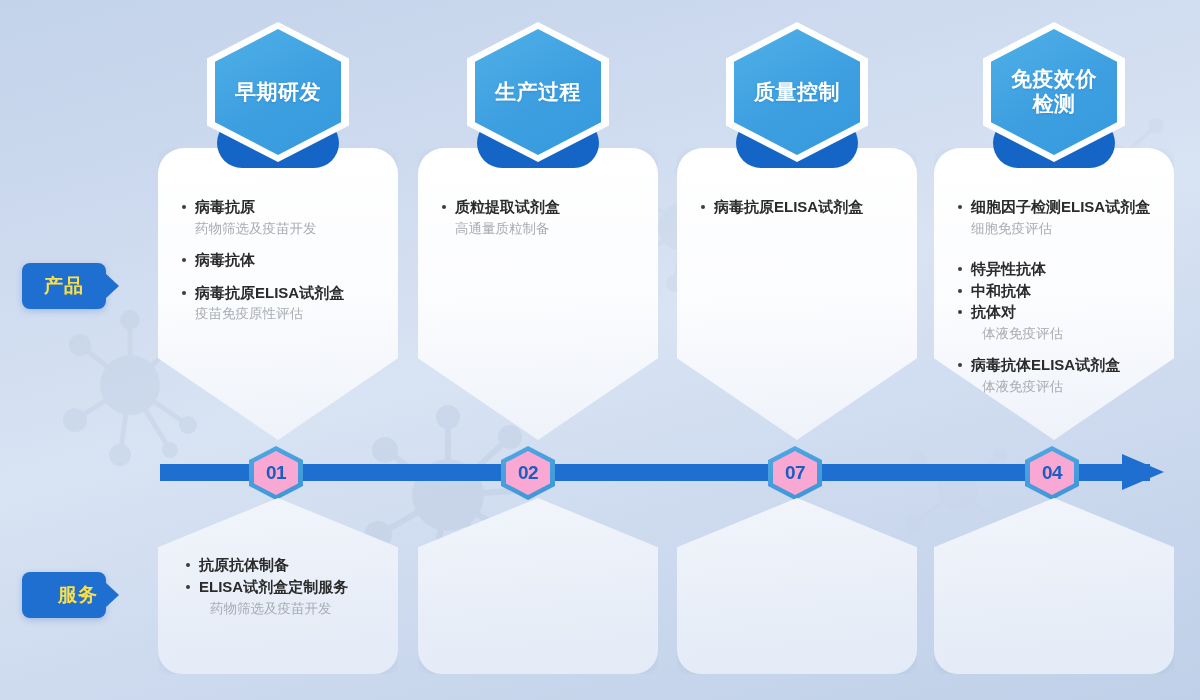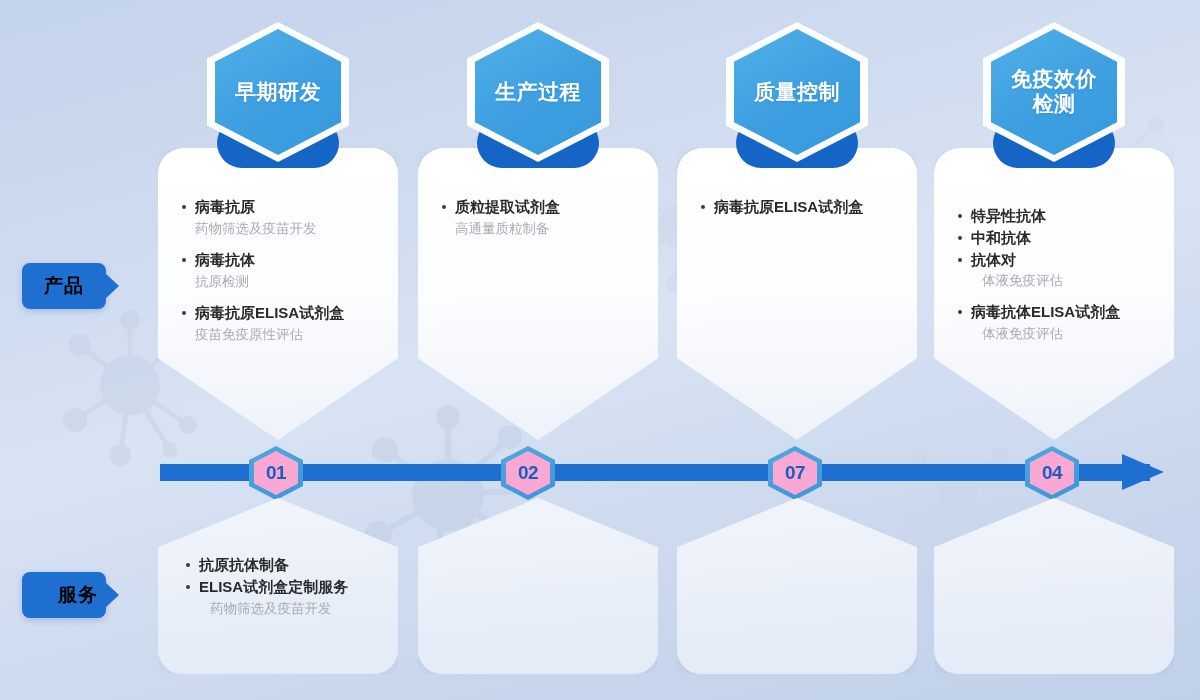--- a/index.html
+++ b/index.html
@@ -15,21 +15,21 @@
   
   .bg-deco { position: absolute; inset: 0; overflow: hidden; pointer-events: none; }
   .virus { position: absolute; opacity: .5; }
   .virus svg { display: block; }
 
   
   .tag {
     position: absolute; left: 22px; width: 84px; height: 46px;
     background: #1f6fd0; border-radius: 8px;
     display: flex; align-items: center; justify-content: center;
-    color: #000000; font-size: 19px; font-weight: bold; letter-spacing: 1px;
+    color: #fde047; font-size: 19px; font-weight: bold; letter-spacing: 1px;
     box-shadow: 0 2px 6px rgba(30,90,170,.25);
   }
   .tag::after {
     content: ""; position: absolute; right: -13px; top: 50%;
     transform: translateY(-50%);
     border-top: 13px solid transparent; border-bottom: 13px solid transparent;
     border-left: 14px solid #1f6fd0;
   }
   #tag-product { top: 263px; }
   #tag-service { top: 572px; padding-left: 28px; }
@@ -297,21 +297,20 @@
 
 <div class="col" id="col-1">
   <div class="card-top">
     <div class="list">
       <div class="entry">
         <div class="entry-title">病毒抗原</div>
         <div class="entry-sub">药物筛选及疫苗开发</div>
       </div>
       <div class="entry">
         <div class="entry-title">病毒抗体</div>
-        <div class="entry-sub">抗原检测</div>
       </div>
       <div class="entry">
         <div class="entry-title">病毒抗原ELISA试剂盒</div>
         <div class="entry-sub">疫苗免疫原性评估</div>
       </div>
     </div>
   </div>
 
   <div class="card-bot">
     <div class="list">
@@ -367,20 +366,24 @@
     <div class="hex-outer"></div>
     <div class="hex-inner">
       <div class="hex-label">质量控制</div>
     </div>
   </div>
 </div>
 
 <div class="col" id="col-4">
   <div class="card-top">
     <div class="list">
+      <div class="entry">
+        <div class="entry-title">细胞因子检测ELISA试剂盒</div>
+        <div class="entry-sub">细胞免疫评估</div>
+      </div>
       <div class="group-gap"></div>
       <div class="entry tight">
         <div class="entry-title">特异性抗体</div>
       </div>
       <div class="entry tight">
         <div class="entry-title">中和抗体</div>
       </div>
       <div class="entry">
         <div class="entry-title">抗体对</div>
         <div class="entry-sub" style="padding-left:26px">体液免疫评估</div>

